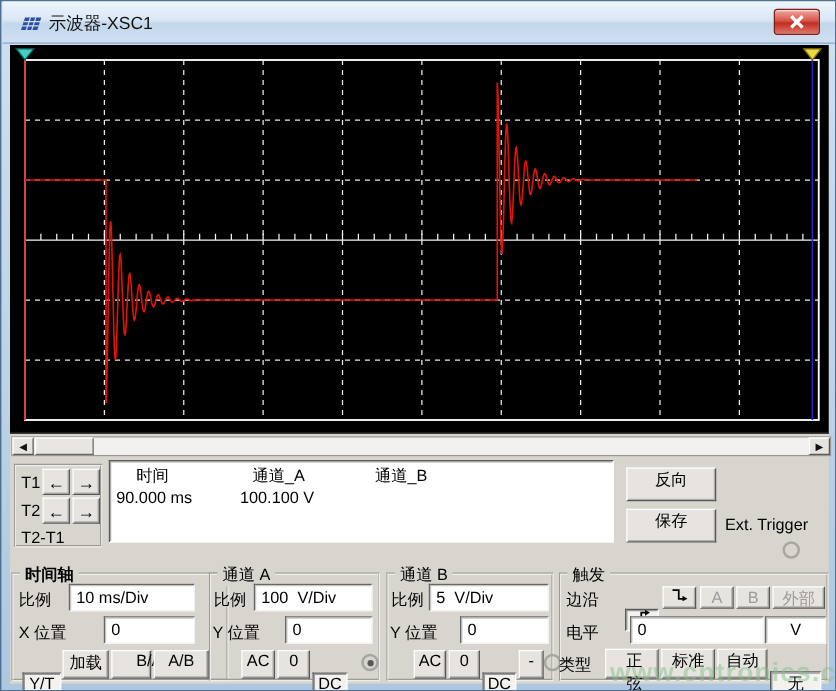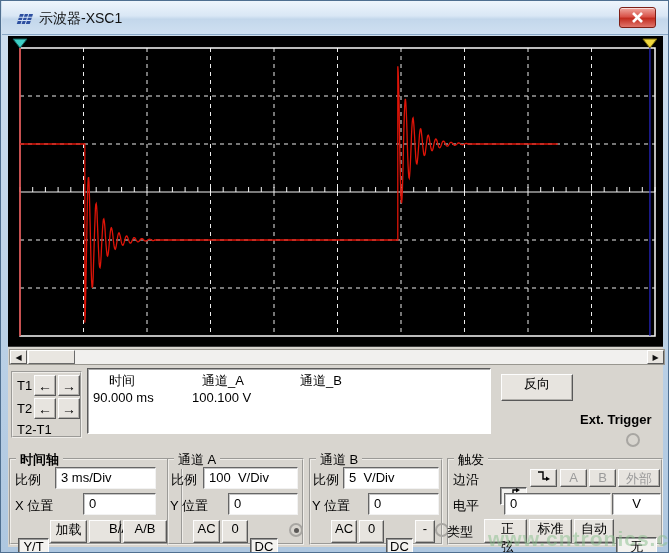--- a/index.html
+++ b/index.html
@@ -185,28 +185,31 @@
     <span class="ro" style="left:114px;top:3px;">通道_A</span>
     <span class="ro" style="left:212px;top:3px;">通道_B</span>
     <span class="ro" style="left:5px;top:21px;">90.000 ms</span>
     <span class="ro" style="left:104px;top:21px;">100.100 V</span>
     <span class="ro" style="left:212px;top:21px;"></span>
   </div>
 
   <div class="btn" style="left:500px;top:373px;width:72px;height:27px;">
       <span>反向</span>
     </div>
-  <span class="lbl" style="left:579px;top:411px;font-weight:bold;">Ext. Trigger</span>
+  <div class="btn" style="left:500px;top:406px;width:72px;height:27px;">
+      <span>保存</span>
+    </div>
+  <span class="lbl" style="left:579px;top:411px;">Ext. Trigger</span>
   <div class="term" style="left:625px;top:432px;"></div>
 
   <div class="group" style="left:8px;top:457px;width:174px;height:87px;font-weight:bold;">
     <span class="legend">时间轴</span>
   </div>
   <span class="lbl" style="left:14px;top:470px;">比例</span>
-  <div class="input" style="left:54px;top:466px;width:101px;height:22px;">3 ms/Div</div>
+  <div class="input" style="left:54px;top:466px;width:101px;height:22px;">10 ms/Div</div>
   <span class="lbl" style="left:14px;top:496px;">X 位置</span>
   <div class="input" style="left:82px;top:492px;width:73px;height:22px;">0</div>
   <div class="btn pressed" style="left:17px;top:519px;width:31px;height:23px;">
       <span>Y/T</span>
     </div>
   <div class="btn" style="left:49px;top:519px;width:37px;height:23px;">
       <span>加载</span>
     </div>
   <div class="btn" style="left:88px;top:519px;width:32px;height:23px;padding-left:29px;">
       <span>B/A</span>

